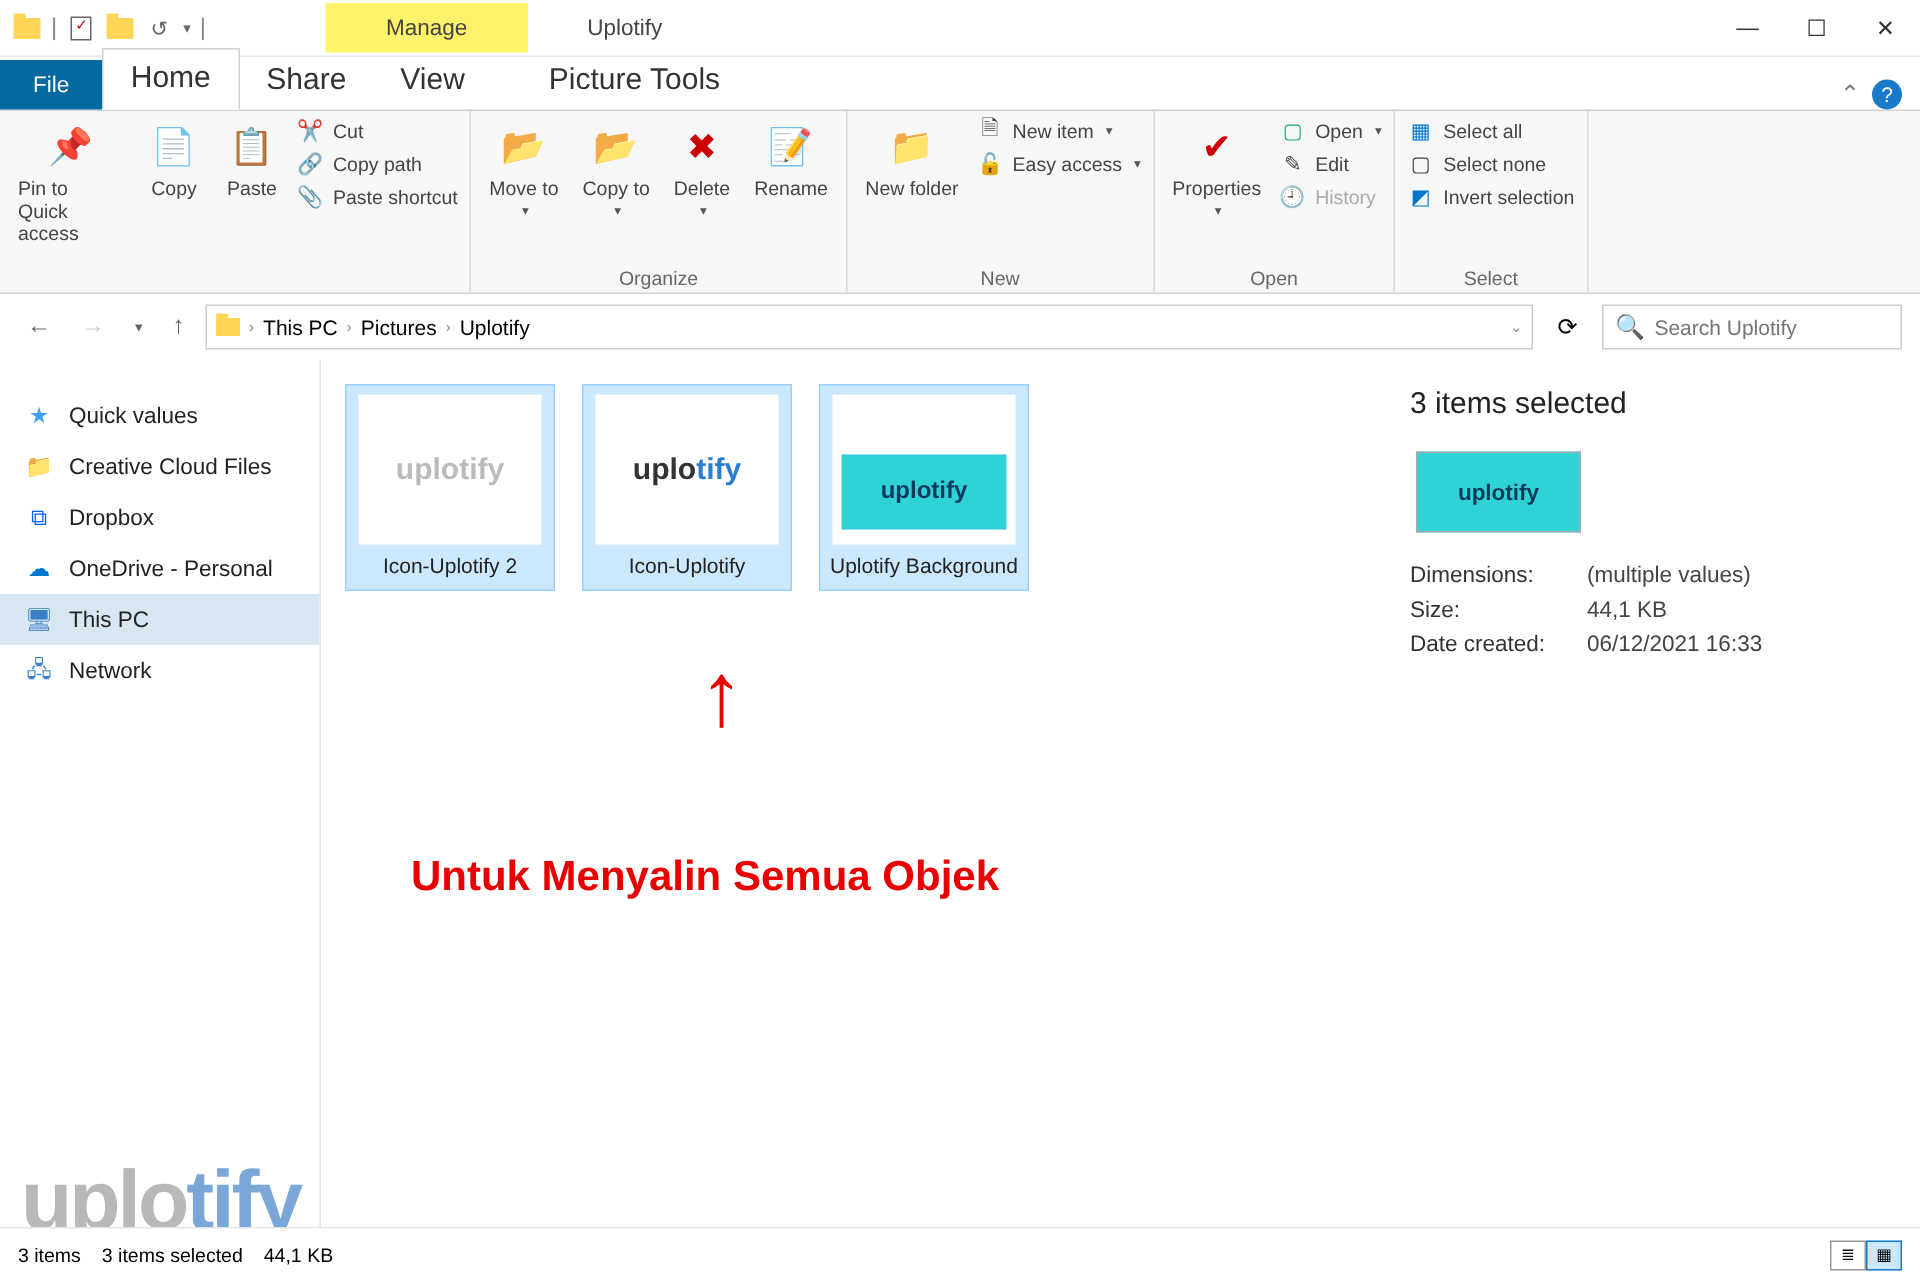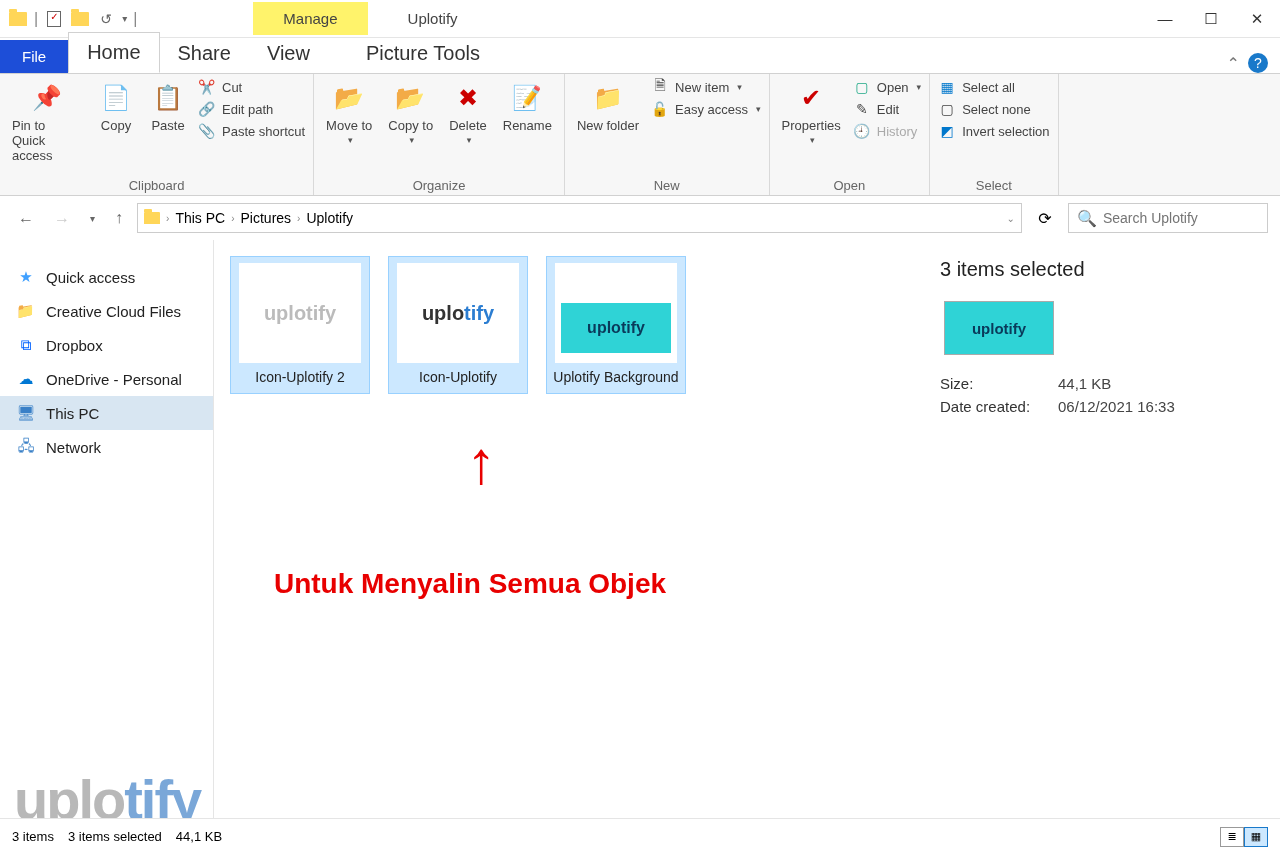--- a/index.html
+++ b/index.html
@@ -6,28 +6,28 @@
 body { width: 1280px; height: 854px; background: #fff; overflow: hidden; position: relative; }
 
 
 .titlebar { height: 38px; display: flex; align-items: center; background: #fff; border-bottom: 1px solid #e5e5e5; }
 .qat { display: flex; align-items: center; gap: 6px; padding-left: 8px; }
 .qat-icon { width: 20px; height: 20px; display: flex; align-items: center; justify-content: center; font-size: 14px; }
 .folder-ico { width: 18px; height: 14px; background: #FFD658; border-radius: 1px 1px 0 0; position: relative; }
 .folder-ico::before { content:""; position:absolute; top:-3px; left:0; width:8px; height:3px; background:#FFD658; border-radius:1px 1px 0 0;}
 .prop-icon { border:1px solid #666; width:14px; height:16px; position:relative; }
 .prop-icon::after { content:"✓"; color:#c00; font-size:10px; position:absolute; left:2px; top:-1px;}
-.ctx-tab { background:#FFF36B; padding: 8px 30px; color:#444; font-size:15px; margin-left:116px; }
+.ctx-tab { background:#FFF36B; padding: 8px 40px; color:#444; font-size:15px; margin-left:80px; }
 .ctx-title { color:#444; font-size:15px; margin-left:40px; }
 .winbtns { margin-left:auto; display:flex; }
 .winbtn { width:46px; height:38px; display:flex; align-items:center; justify-content:center; font-size:15px; color:#333; }
 
 
 .tabs-row { height: 36px; display:flex; align-items:flex-end; background:#fff; border-bottom:1px solid #d1d1d1; }
-.tab-file { background:#1d4ed8; color:#fff; padding:8px 22px; font-size:15px;margin-top:48px; }
+.tab-file { background:#0369a1; color:#fff; padding:8px 22px; font-size:15px;margin-top:48px; }
 .tab { padding:8px 18px; font-size:20px; color:#333; }
 .tab.active { border:1px solid #d1d1d1; border-bottom:1px solid #fff; background:#fff; }
 .tabs-right { margin-left:auto; display:flex; align-items:center; gap:8px; padding-right:12px; color:#777;}
 .help-icon { width:20px; height:20px; background:#1979CA; border-radius:50%; color:#fff; display:flex; align-items:center; justify-content:center; font-size:14px; }
 
 
 .ribbon { height: 122px; background:#F7F7F7; border-bottom:1px solid #d1d1d1; display:flex; }
 .group { border-right:1px solid #d9d9d9; display:flex; flex-direction:column; padding:2px 8px 0; }
 .group-body { flex:1; display:flex; align-items:flex-start; gap:8px; }
 .group-label { text-align:center; color:#666; font-size:13px; padding-bottom:2px; }
@@ -138,29 +138,28 @@
         <div class="ic">📋</div>
         <span>Paste</span>
       </div>
       <div class="hlist">
         <div class="hbtn">
             <span class="ic">✂️</span>
             <span>Cut</span>
           </div>
         <div class="hbtn">
             <span class="ic">🔗</span>
-            <span>Edit path</span>
+            <span>Copy path</span>
           </div>
         <div class="hbtn">
             <span class="ic">📎</span>
             <span>Paste shortcut</span>
           </div>
       </div>
     </div>
-    <div class="group-label">Clipboard</div>
   </div>
 
   <div class="group">
     <div class="group-body">
       <div class="vbtn drop">
           <div class="ic">📂</div>
           <span>Move to</span>
         </div>
       <div class="vbtn drop">
           <div class="ic">📂</div>
@@ -263,21 +262,21 @@
   <div class="searchbox">
     <span>🔍</span>
     <input placeholder="Search Uplotify" style="">
   </div>
 </div>
 
 <div class="content">
   <div class="sidebar">
     <div class="sb-item">
         <span class="sb-ico" style="color:#40A0FF">★</span>
-        <span>Quick access</span>
+        <span>Quick values</span>
       </div>
     <div class="sb-item">
         <span class="sb-ico" style="color:#FFB640">📁</span>
         <span>Creative Cloud Files</span>
       </div>
     <div class="sb-item">
         <span class="sb-ico" style="color:#0061FF">⧉</span>
         <span>Dropbox</span>
       </div>
     <div class="sb-item">
@@ -319,20 +318,24 @@
     <div class="annot-arrow">↑</div>
     <div class="annot-text">
       <br>
       <span>Untuk Menyalin Semua Objek</span>
     </div>
   </div>
 
   <div class="details-pane">
     <h2>3 items selected</h2>
     <div class="preview-thumb">uplotify</div>
+    <div class="prop-row">
+        <span class="prop-key">Dimensions:</span>
+        <span class="prop-val">(multiple values)</span>
+      </div>
     <div class="prop-row">
         <span class="prop-key">Size:</span>
         <span class="prop-val">44,1 KB</span>
       </div>
     <div class="prop-row">
         <span class="prop-key">Date created:</span>
         <span class="prop-val">06/12/2021 16:33</span>
       </div>
   </div>
 </div>

